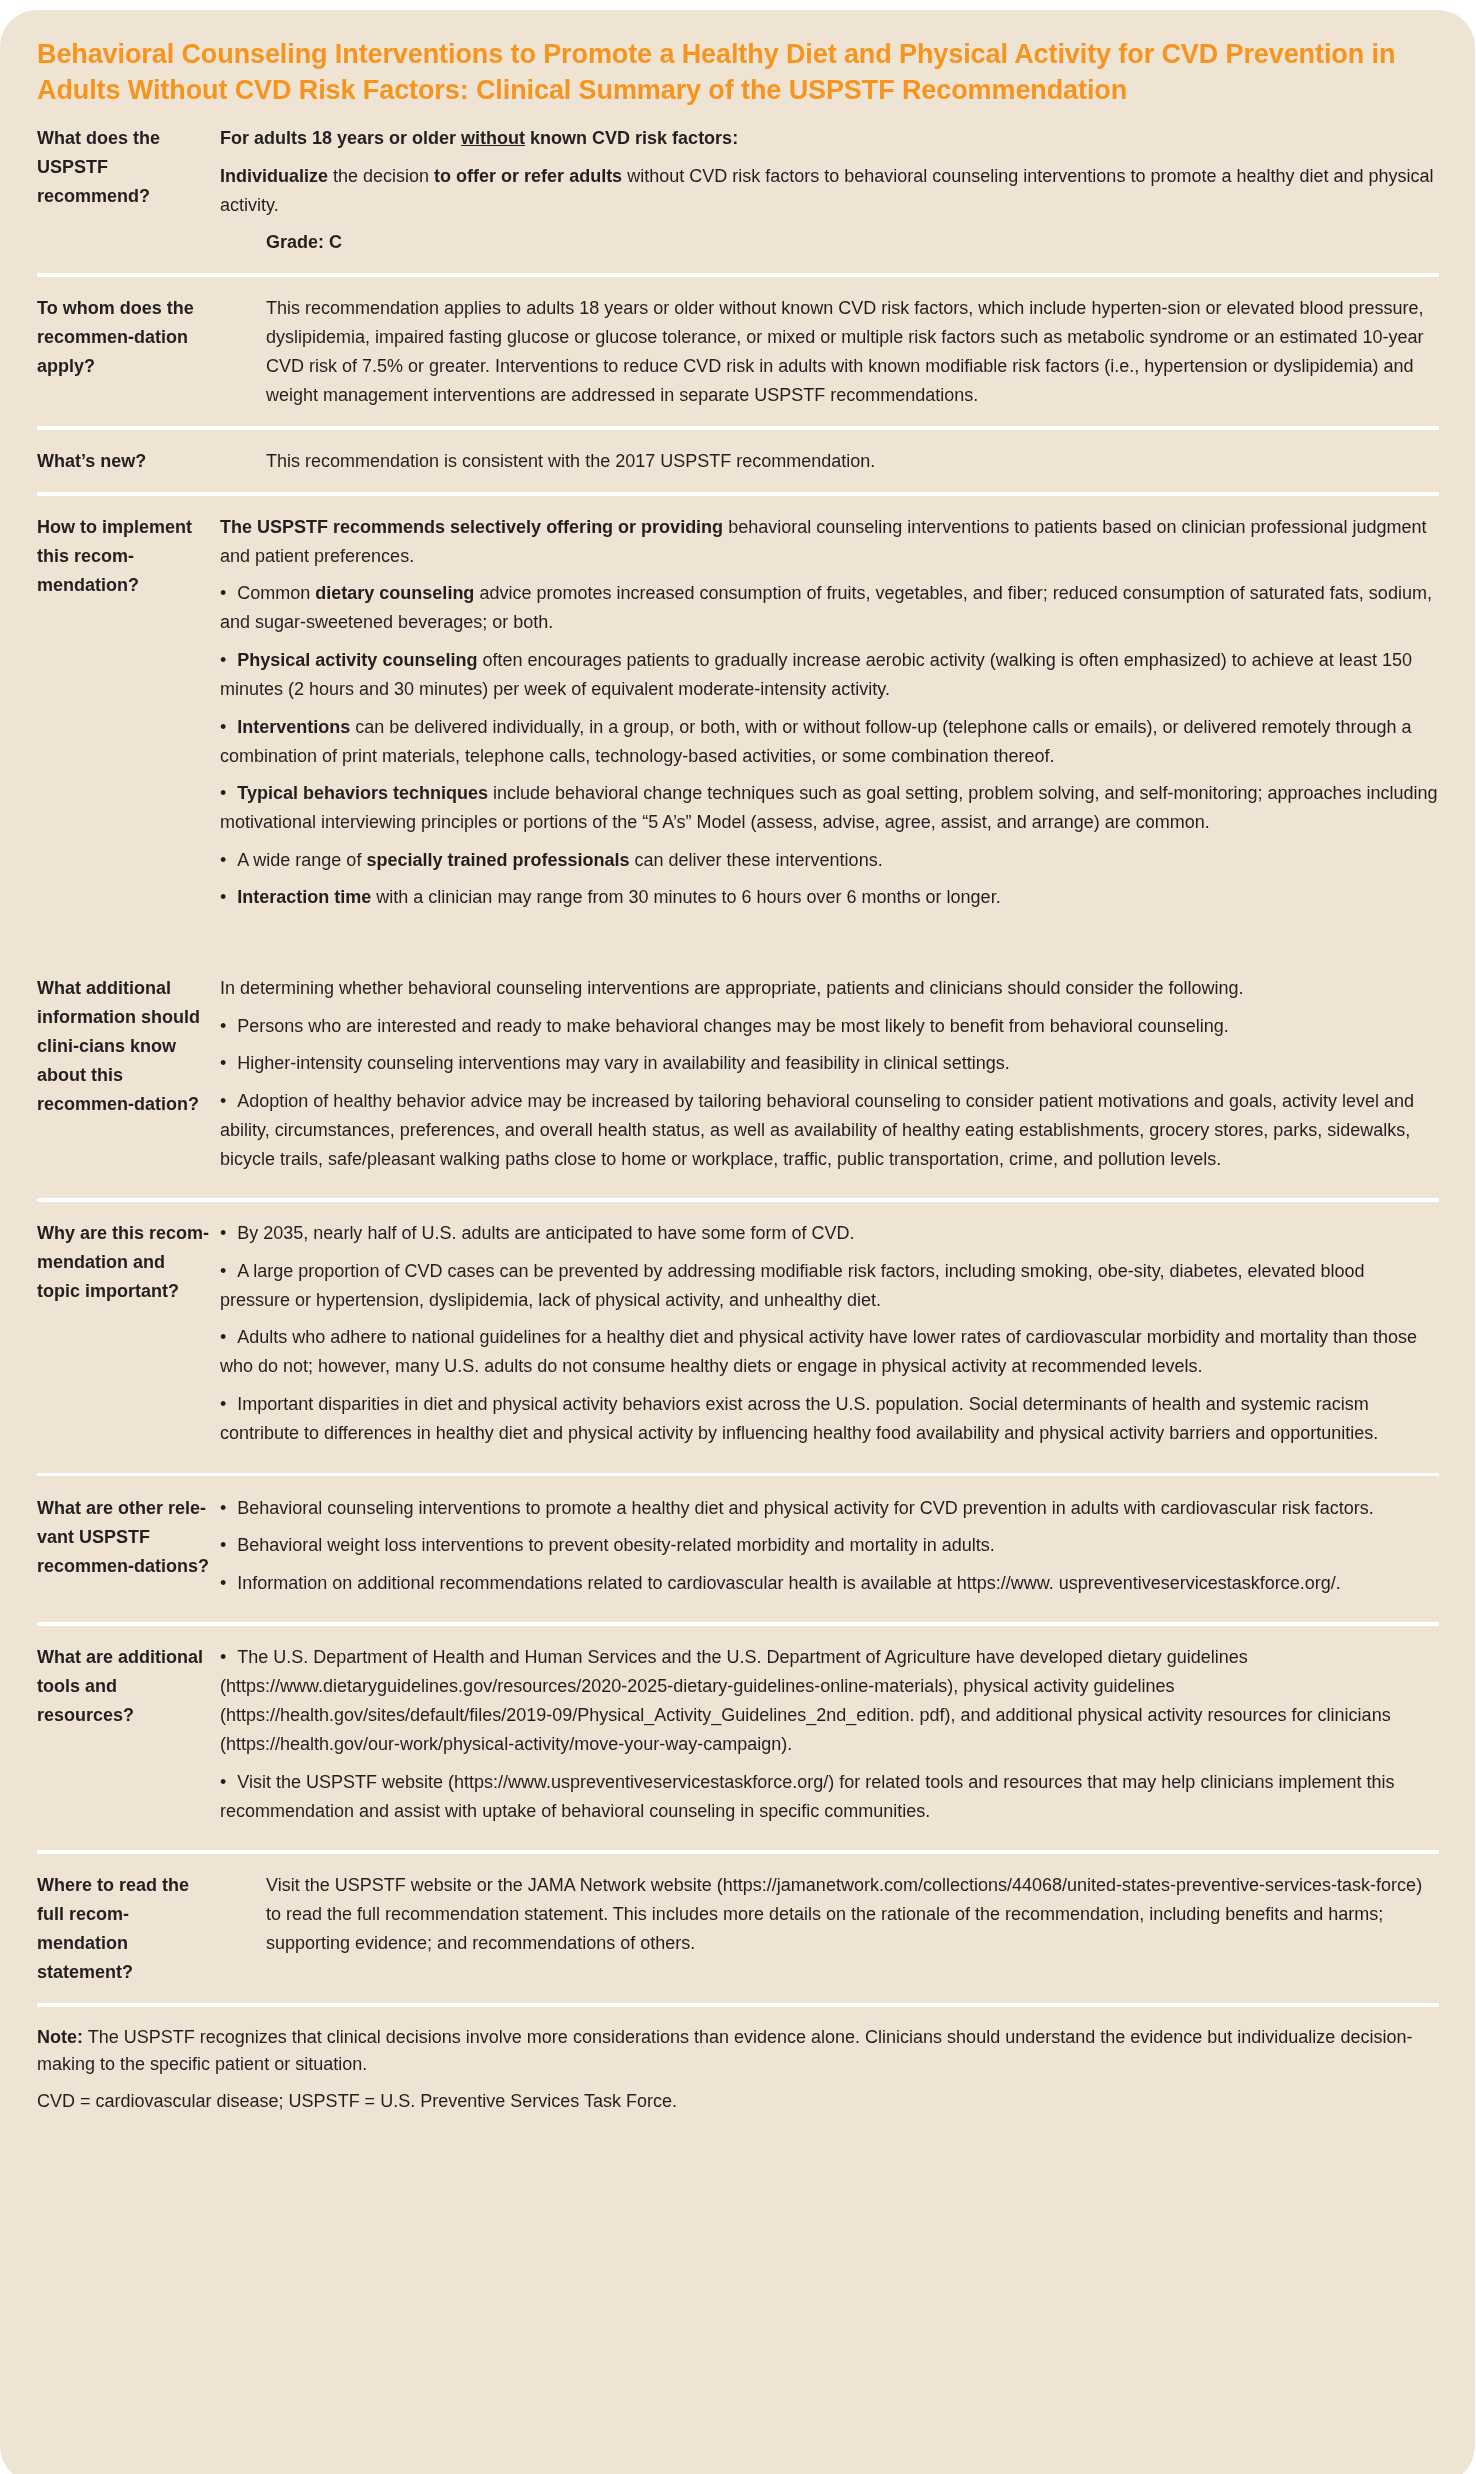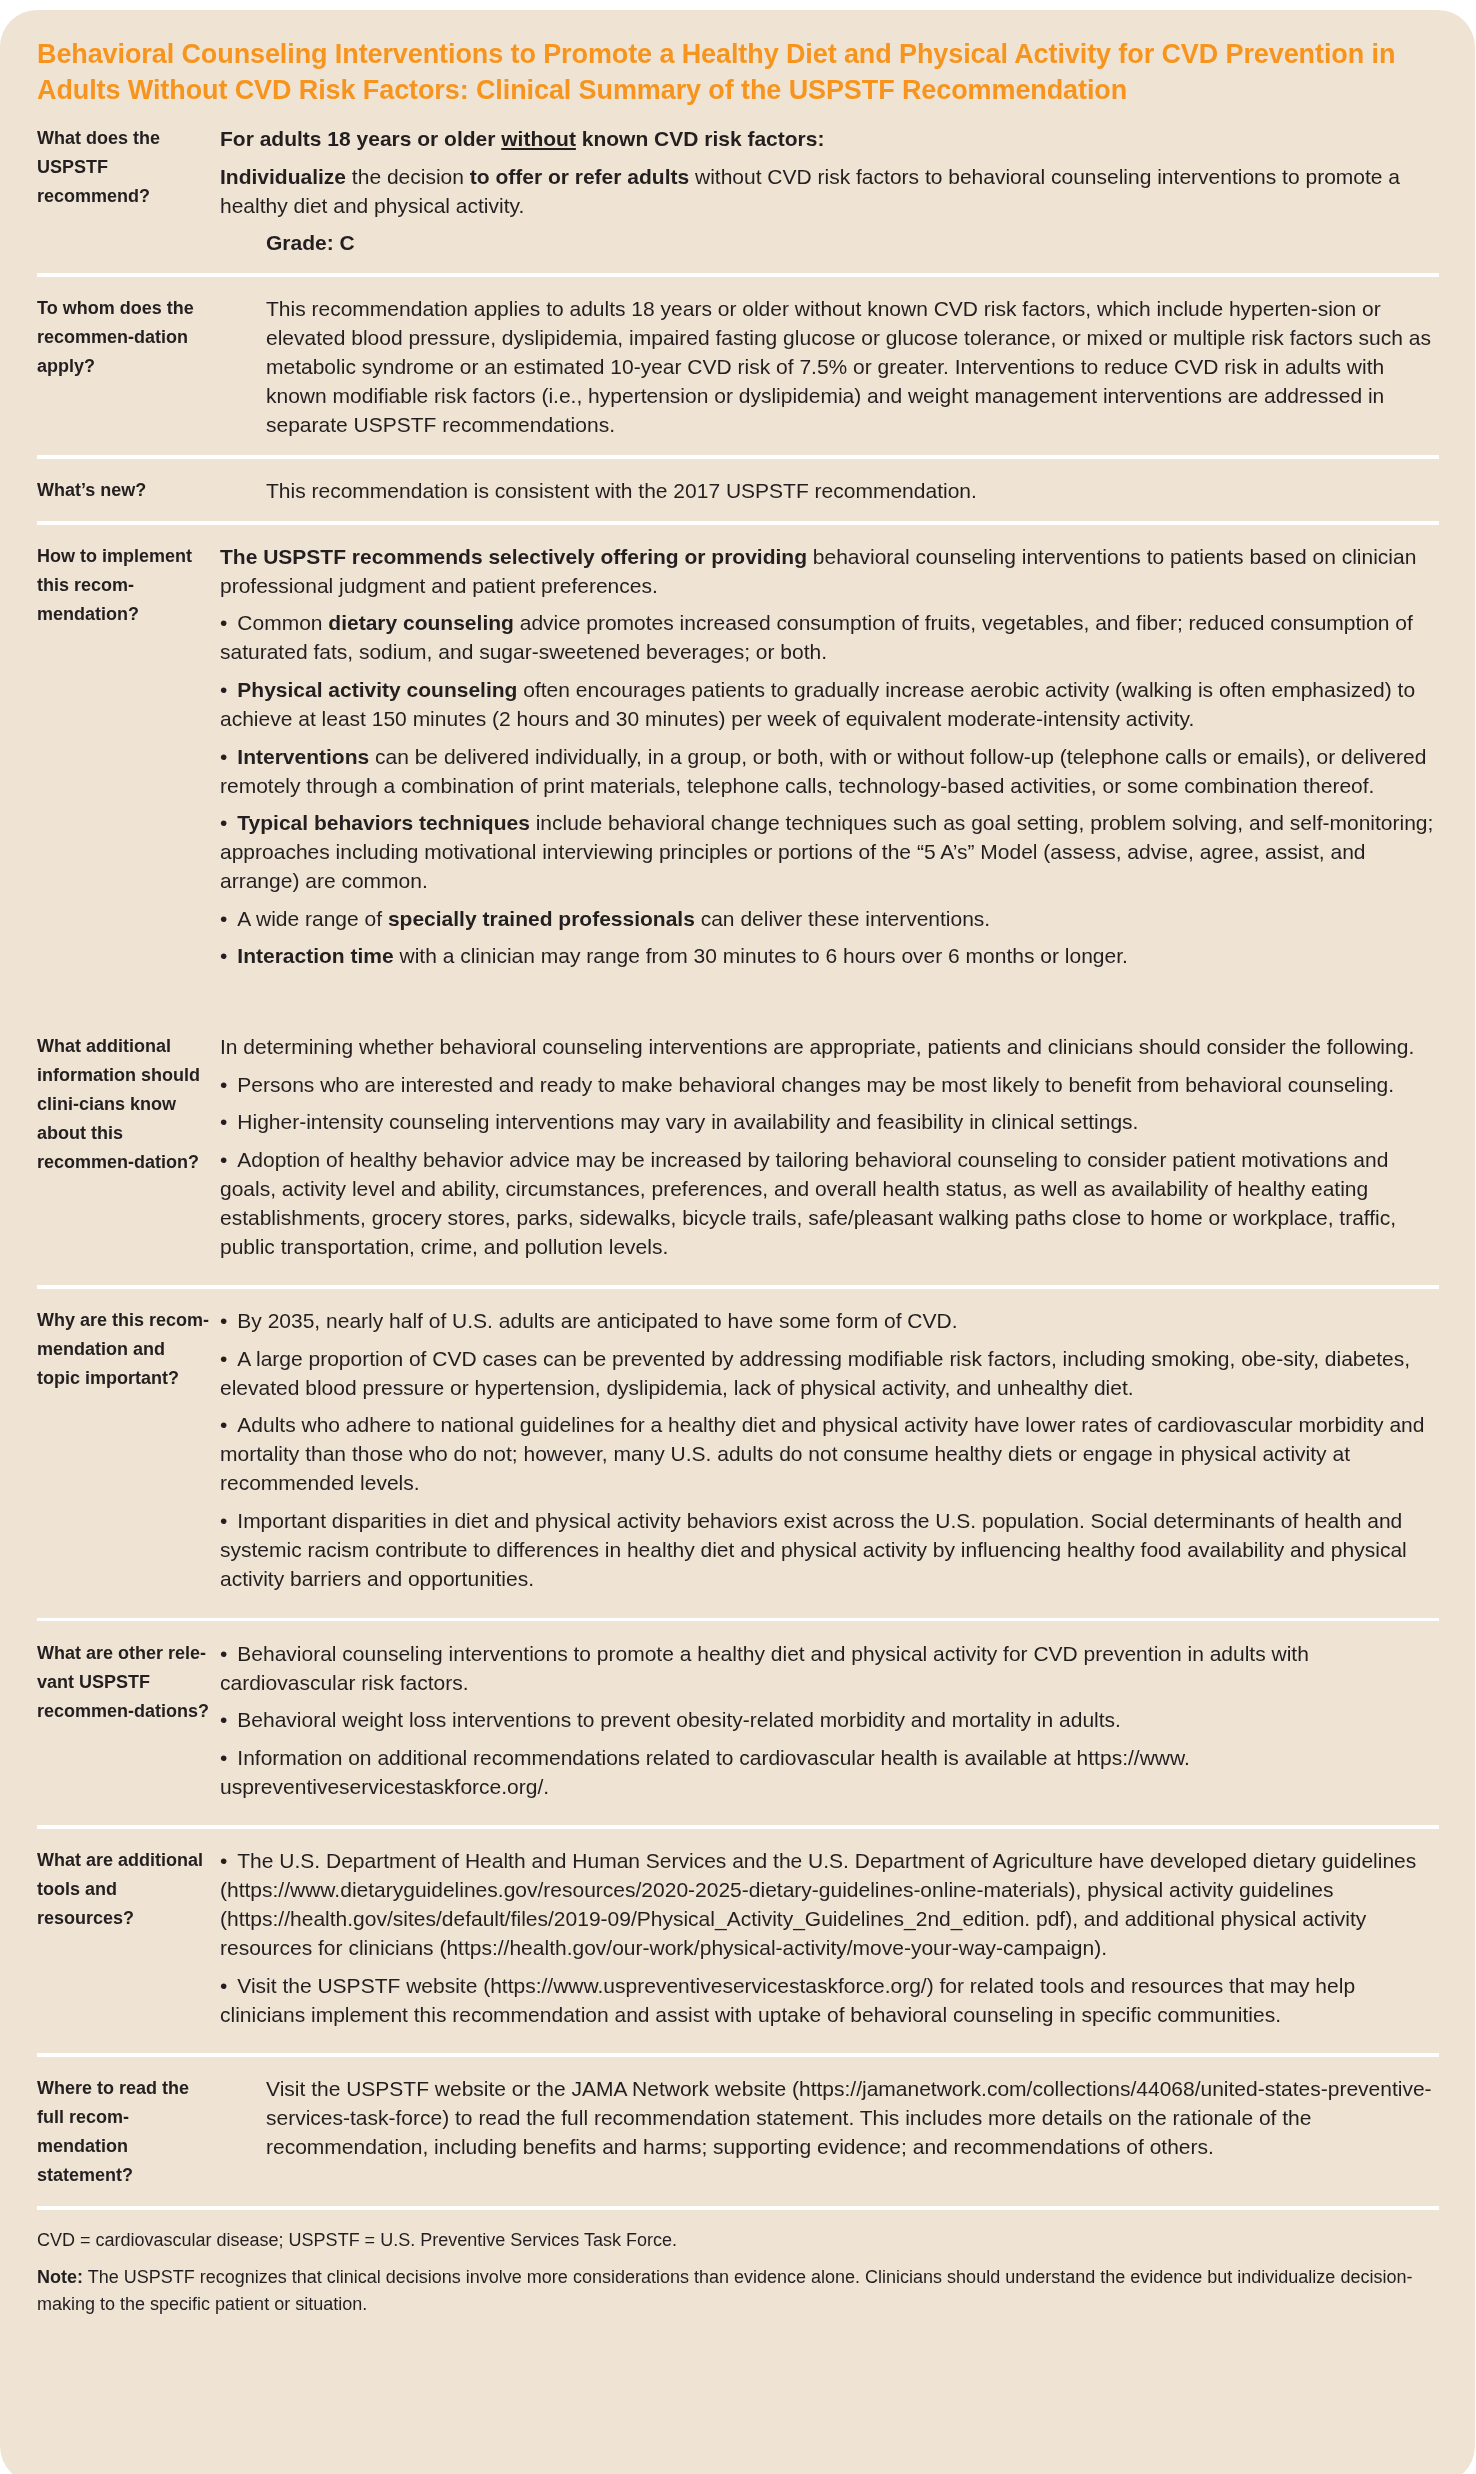--- a/index.html
+++ b/index.html
@@ -43,21 +43,21 @@
     width: 183px;
     flex: 0 0 183px;
     font-weight: bold;
     font-size: 18px;
     line-height: 29px;
     padding-right: 8.6px;
     box-sizing: border-box;
   }
   .body {
     flex: 1 1 auto;
-    font-size: 21px;
+    font-size: 18px;
     line-height: 29px;
     max-width: 1219px;
   }
   .body p {
     margin: 0 0 8.6px 0;
   }
   .body p:last-child {
     margin-bottom: 0;
     margin-left: 46px;
   }
@@ -179,18 +179,18 @@
 
   <div class="row">
     <div class="label">Where to read the full recom-mendation statement?</div>
     <div class="body">
       <p>Visit the USPSTF website or the JAMA Network website (https://jamanetwork.com/collections/44068/united-states-preventive-services-task-force) to read the full recommendation statement. This includes more details on the rationale of the recommendation, including benefits and harms; supporting evidence; and recommendations of others.</p>
     </div>
   </div>
   <div class="sep"></div>
 
   <div class="note">
+    <p><b>Note:</b><span> The USPSTF recognizes that clinical decisions involve more considerations than evidence alone. Clinicians should understand the evidence but individualize decision-making to the specific patient or situation.</span></p>
     <p>CVD = cardiovascular disease; USPSTF = U.S. Preventive Services Task Force.</p>
-    <p><b>Note:</b><span> The USPSTF recognizes that clinical decisions involve more considerations than evidence alone. Clinicians should understand the evidence but individualize decision-making to the specific patient or situation.</span></p>
   </div>
 
 </div>
 
 
 </body></html>

